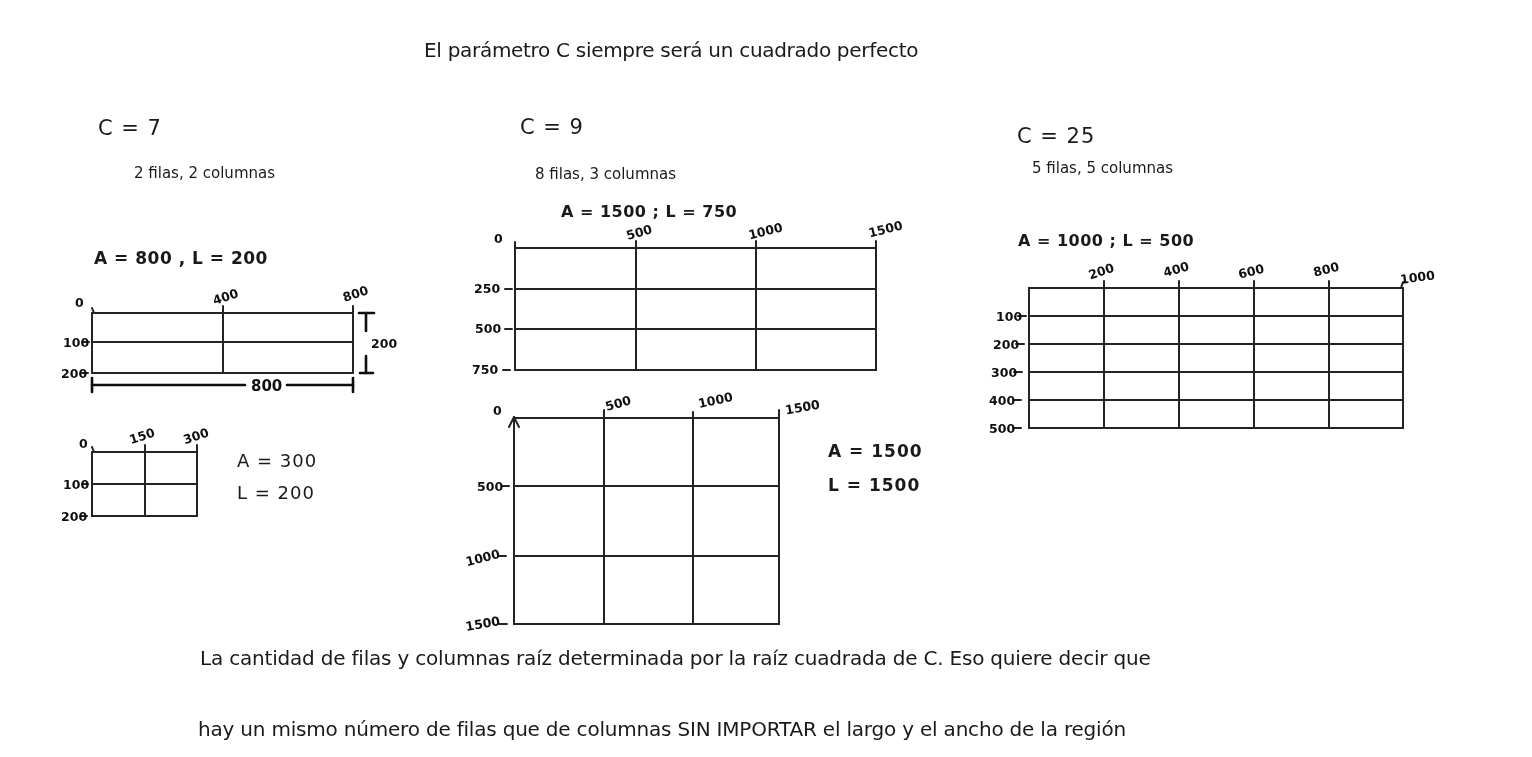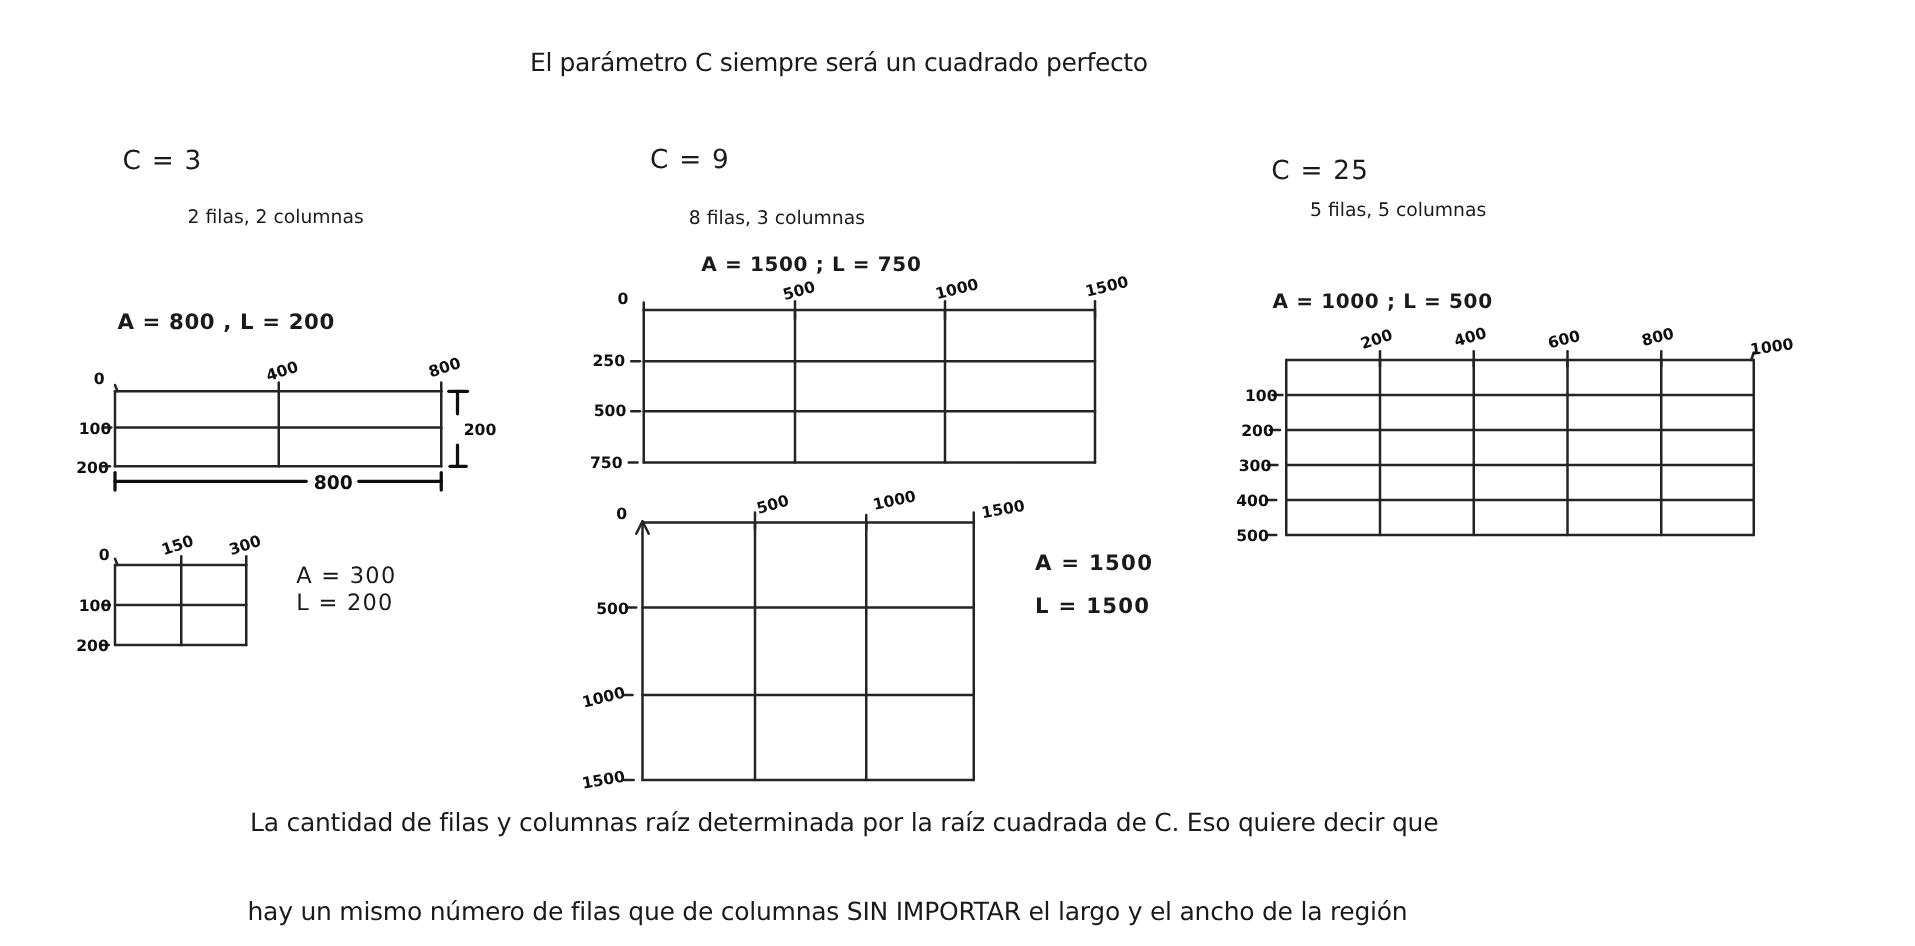--- a/index.html
+++ b/index.html
@@ -3,38 +3,38 @@
 <meta charset="utf-8">
 <style>
   html,body { margin:0; padding:0; }
   body {
     width:1532px; height:757px; background:#ffffff; position:relative;
     overflow:hidden; font-family:"DejaVu Sans", sans-serif; color:#1a1a1a;
   }
   .abs { position:absolute; white-space:nowrap; }
   .title     { font-size:20px; letter-spacing:-0.3px; }
   .c-label   { font-size:21px; letter-spacing:1px; }
-  .dims-label{ font-size:15px;margin-left:16px; }
+  .dims-label{ font-size:15px; }
   .params-label { font-size:17px; font-weight:700; letter-spacing:0.5px; }
   .side-label   { font-size:18px; font-weight:400; letter-spacing:1px; }
   .side-label-sm{ font-size:17px; font-weight:700; letter-spacing:1px; }
   .footer-line  { font-size:20px; letter-spacing:-0.2px; }
   svg.sk { position:absolute; overflow:visible; }
   svg.sk line { stroke:#242424; stroke-width:2; stroke-linecap:round; }
   svg.sk g.dim line { stroke:#0e0e0e; stroke-width:2.6; }
   svg.sk g.arrow line { stroke-width:2; }
   svg.sk text { fill:#0f0f0f; font-family:"DejaVu Sans", sans-serif; font-weight:700; font-size:12.5px; }
   svg.sk text.big { font-size:15px; }
 </style>
 </head>
 <body>
 
 <div class="abs title" style="left:424px;top:38px">El parámetro C siempre será un cuadrado perfecto</div>
 
-<div class="abs c-label" style="left:98px;top:116px">C = 3</div>
+<div class="abs c-label" style="left:98px;top:116px">C = 7</div>
 <div class="abs dims-label" style="left:134px;top:164px">2 filas, 2 columnas</div>
 <div class="abs params-label" style="left:94px;top:248px">A = 800 ,  L = 200</div>
 
 <svg class="sk" style="left:55px;top:285px" width="350" height="115" viewBox="0 0 350 115">
   <g class="grid">
     <line x1="37" y1="28" x2="298" y2="28"></line>
     <line x1="37" y1="57" x2="298" y2="57"></line>
     <line x1="37" y1="88" x2="298" y2="88"></line>
     <line x1="37" y1="28" x2="37" y2="88"></line>
     <line x1="168" y1="28" x2="168" y2="88"></line>
@@ -80,21 +80,21 @@
     <line x1="27" y1="69" x2="33" y2="69"></line>
     <line x1="26" y1="101" x2="32" y2="101"></line>
   </g>
   <text x="24" y="33">0</text>
   <text x="74" y="27" transform="rotate(-18 82 22)">150</text>
   <text x="128" y="27" transform="rotate(-18 136 22)">300</text>
   <text x="8" y="74">100</text>
   <text x="6" y="106">200</text>
 </svg>
 <div class="abs side-label" style="left:237px;top:450px">A = 300</div>
-<div class="abs side-label" style="left:237px;top:472px">L = 200</div>
+<div class="abs side-label" style="left:237px;top:482px">L = 200</div>
 
 <div class="abs c-label" style="left:520px;top:115px">C = 9</div>
 <div class="abs dims-label" style="left:535px;top:165px">8 filas, 3 columnas</div>
 <div class="abs params-label" style="left:561px;top:202px;font-size:16px">A = 1500 ;  L = 750</div>
 
 <svg class="sk" style="left:460px;top:215px" width="455" height="170" viewBox="0 0 455 170">
   <g class="grid">
     <line x1="55" y1="33" x2="416" y2="33"></line>
     <line x1="55" y1="74" x2="416" y2="74"></line>
     <line x1="55" y1="114" x2="416" y2="114"></line>

